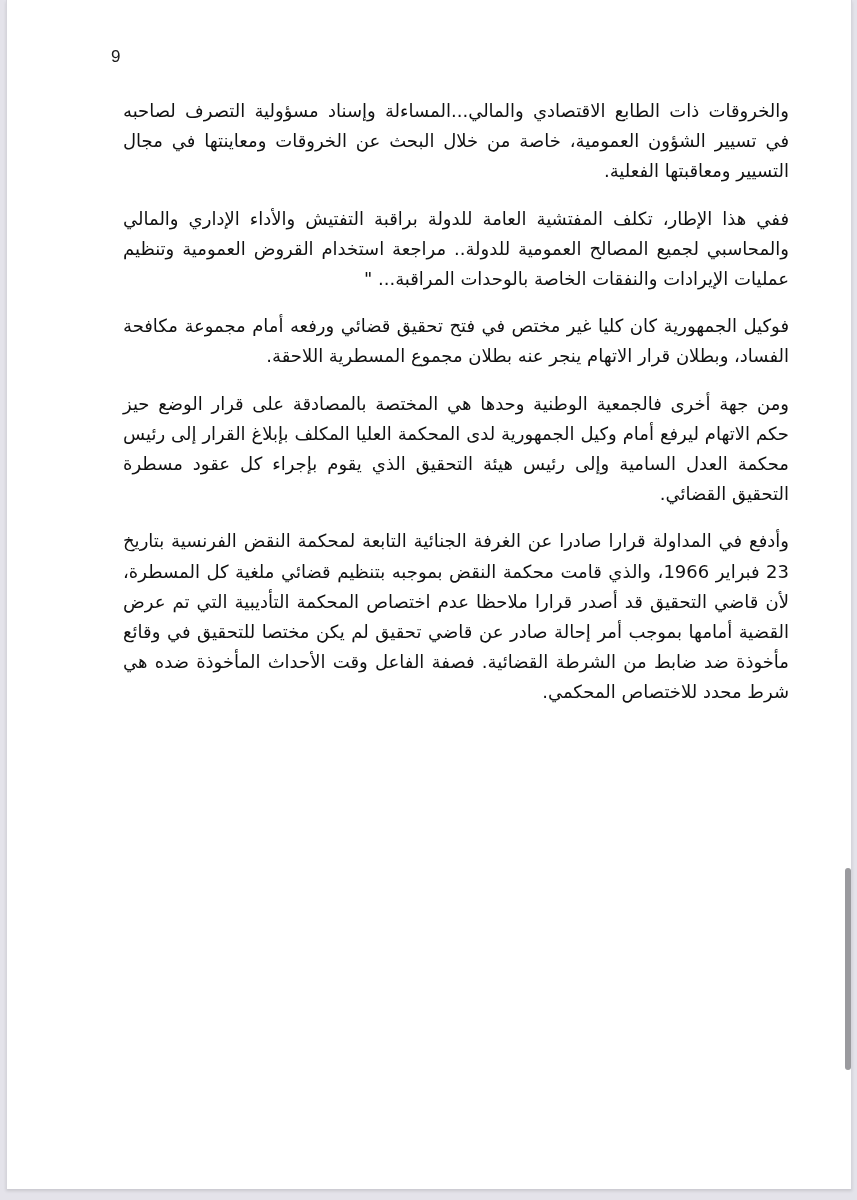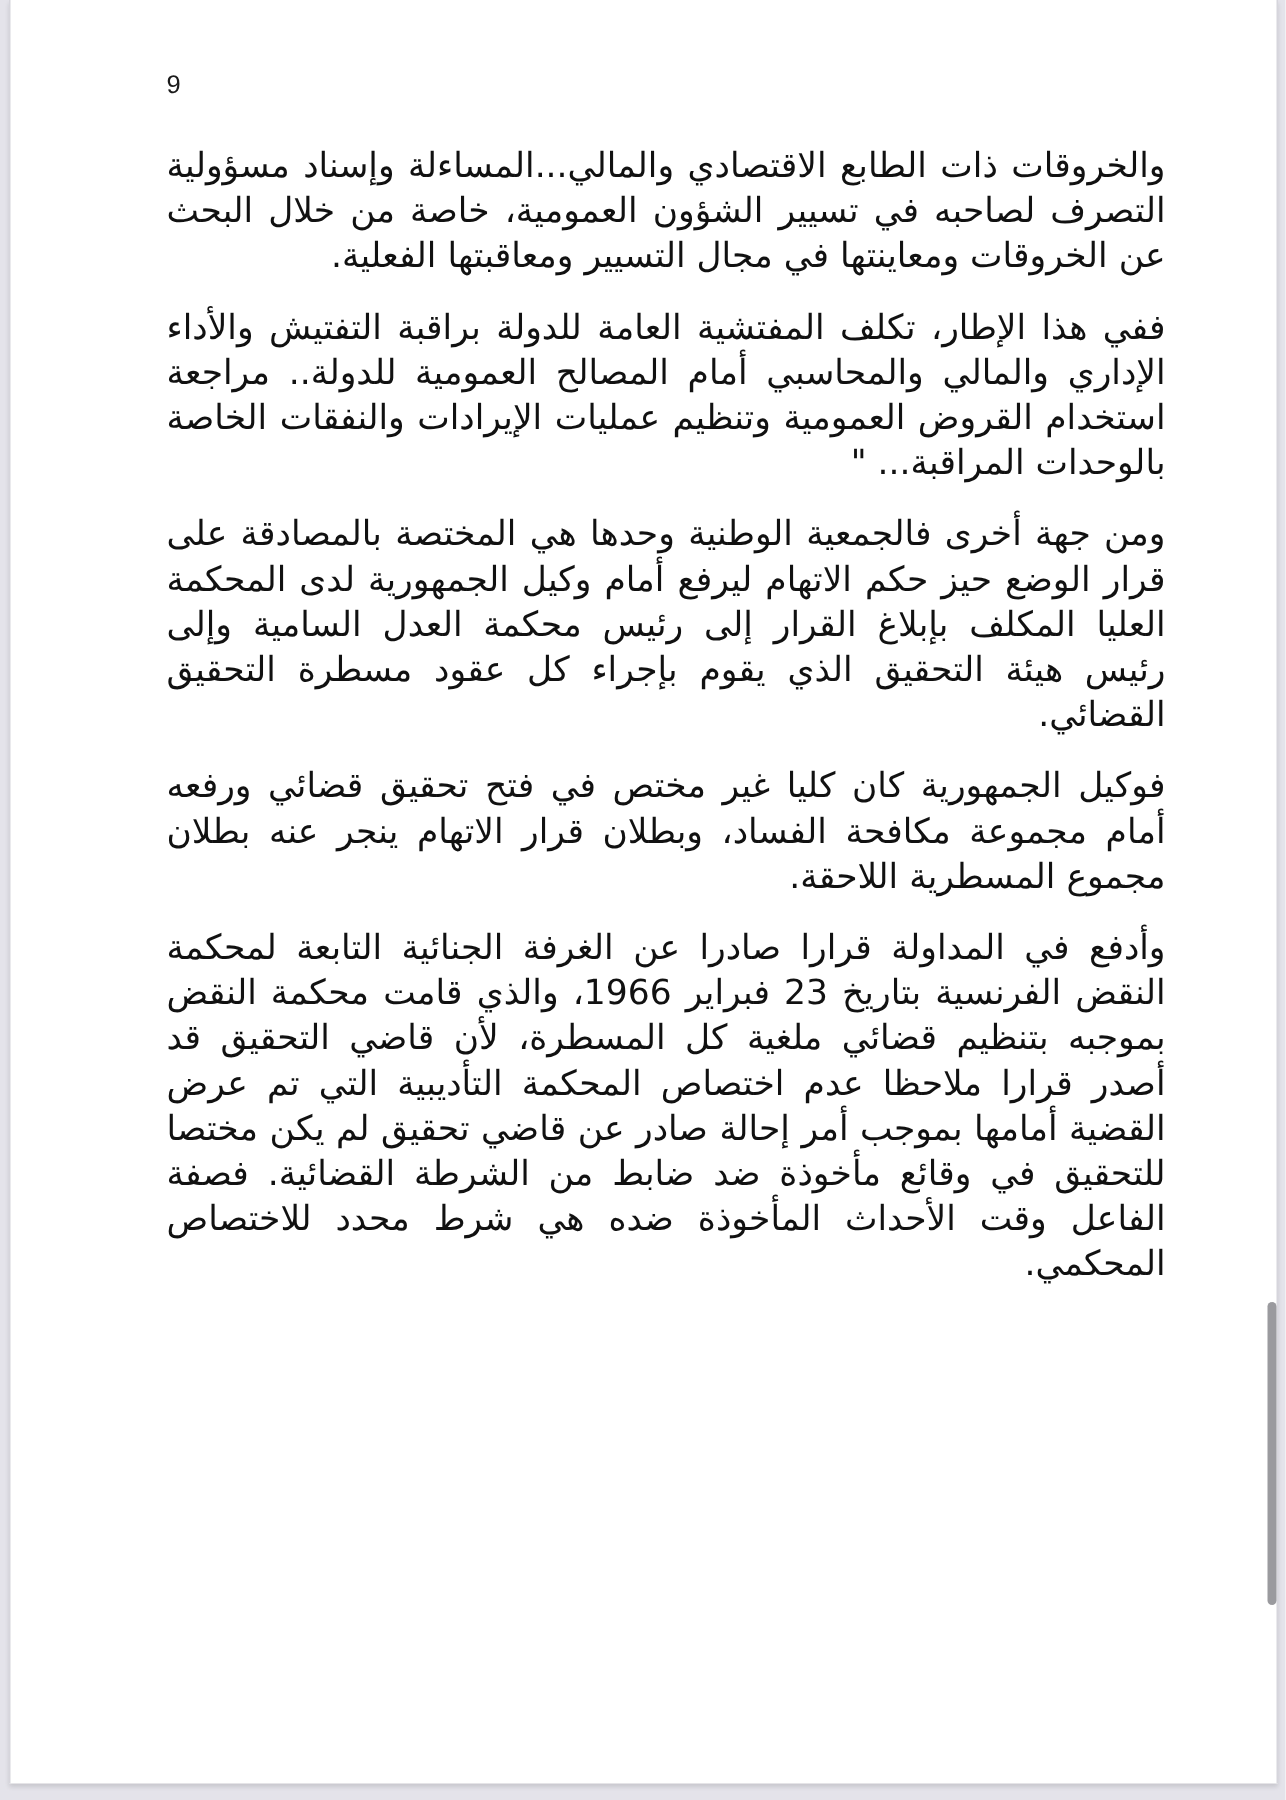--- a/index.html
+++ b/index.html
@@ -7,36 +7,36 @@
   .page {
     position:absolute; left:6px; top:0; width:844px; height:1189px;
     background:#ffffff; border-left:1px solid #d6d5dc; border-right:1px solid #d6d5dc;
     box-shadow:0 2px 3px rgba(0,0,0,0.12);
   }
   .page-number {
     position:absolute; left:104px; top:47px;
     font-family:"Liberation Sans", sans-serif; font-size:17px; color:#1a1a1a;
   }
   .body-text {
-    position:absolute; left:104px; top:96px; width:666px;
+    position:absolute; left:116px; top:96px; width:666px;
     direction:rtl; text-align:justify; text-align-last:right;
-    font-family:"DejaVu Sans", sans-serif; font-size:23px; line-height:30.2px; color:#111;
+    font-family:"DejaVu Sans", sans-serif; font-size:18px; line-height:30.2px; color:#111;
   }
   .para { margin:0 0 17px 0; }
   .scroll-indicator {
     position:absolute; left:845px; top:868px; width:6px; height:202px;
     background:#9a9a9e; border-radius:3px;
   }
 </style>
 </head>
 <body>
 
 <div class="page">
   <div class="page-number">9</div>
   <div class="body-text">
     <p class="para">والخروقات ذات الطابع الاقتصادي والمالي...المساءلة وإسناد مسؤولية التصرف لصاحبه في تسيير الشؤون العمومية، خاصة من خلال البحث عن الخروقات ومعاينتها في مجال التسيير ومعاقبتها الفعلية.</p>
-    <p class="para">ففي هذا الإطار، تكلف المفتشية العامة للدولة براقبة التفتيش والأداء الإداري والمالي والمحاسبي أمام المصالح العمومية للدولة.. مراجعة استخدام القروض العمومية وتنظيم عمليات الإيرادات والنفقات الخاصة بالوحدات المراقبة... "</p>
+    <p class="para">ففي هذا الإطار، تكلف المفتشية العامة للدولة براقبة التفتيش والأداء الإداري والمالي والمحاسبي لجميع المصالح العمومية للدولة.. مراجعة استخدام القروض العمومية وتنظيم عمليات الإيرادات والنفقات الخاصة بالوحدات المراقبة... "</p>
+    <p class="para">فوكيل الجمهورية كان كليا غير مختص في فتح تحقيق قضائي ورفعه أمام مجموعة مكافحة الفساد، وبطلان قرار الاتهام ينجر عنه بطلان مجموع المسطرية اللاحقة.</p>
     <p class="para">ومن جهة أخرى فالجمعية الوطنية وحدها هي المختصة بالمصادقة على قرار الوضع حيز حكم الاتهام ليرفع أمام وكيل الجمهورية لدى المحكمة العليا المكلف بإبلاغ القرار إلى رئيس محكمة العدل السامية وإلى رئيس هيئة التحقيق الذي يقوم بإجراء كل عقود مسطرة التحقيق القضائي.</p>
-    <p class="para">فوكيل الجمهورية كان كليا غير مختص في فتح تحقيق قضائي ورفعه أمام مجموعة مكافحة الفساد، وبطلان قرار الاتهام ينجر عنه بطلان مجموع المسطرية اللاحقة.</p>
     <p class="para">وأدفع في المداولة قرارا صادرا عن الغرفة الجنائية التابعة لمحكمة النقض الفرنسية بتاريخ 23 فبراير 1966، والذي قامت محكمة النقض بموجبه بتنظيم قضائي ملغية كل المسطرة، لأن قاضي التحقيق قد أصدر قرارا ملاحظا عدم اختصاص المحكمة التأديبية التي تم عرض القضية أمامها بموجب أمر إحالة صادر عن قاضي تحقيق لم يكن مختصا للتحقيق في وقائع مأخوذة ضد ضابط من الشرطة القضائية. فصفة الفاعل وقت الأحداث المأخوذة ضده هي شرط محدد للاختصاص المحكمي.</p>
   </div>
 </div>
 <div class="scroll-indicator"></div>
 
 </body></html>

